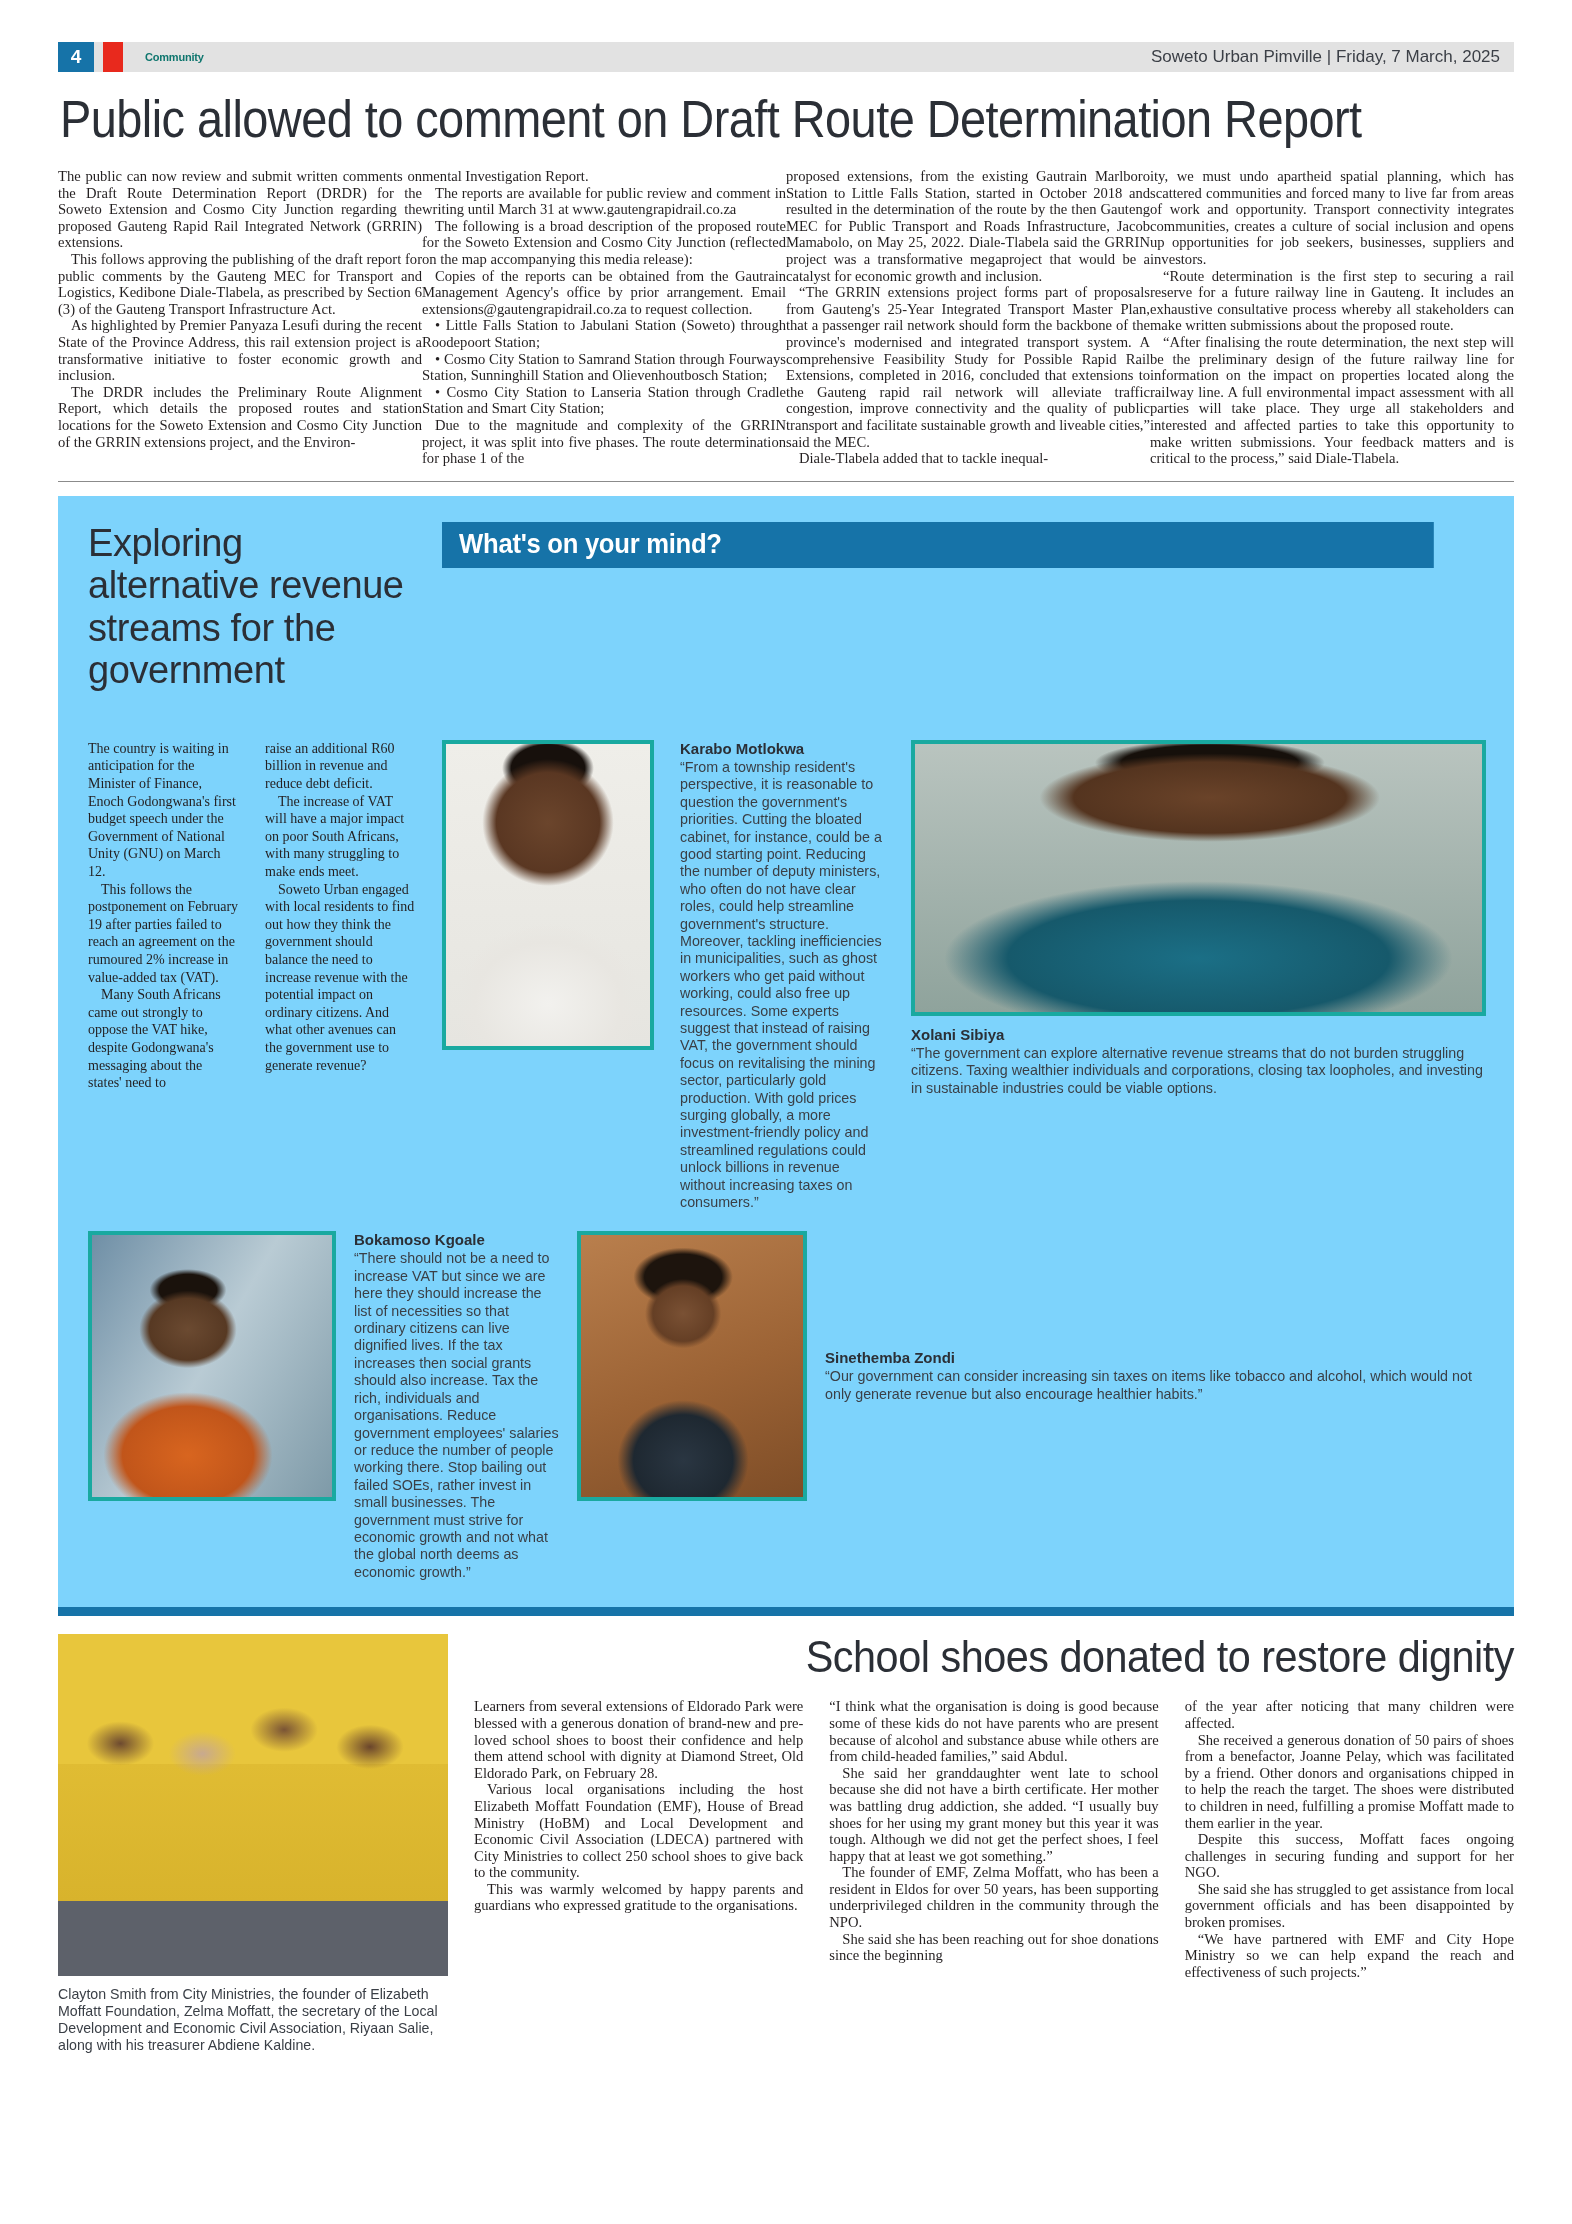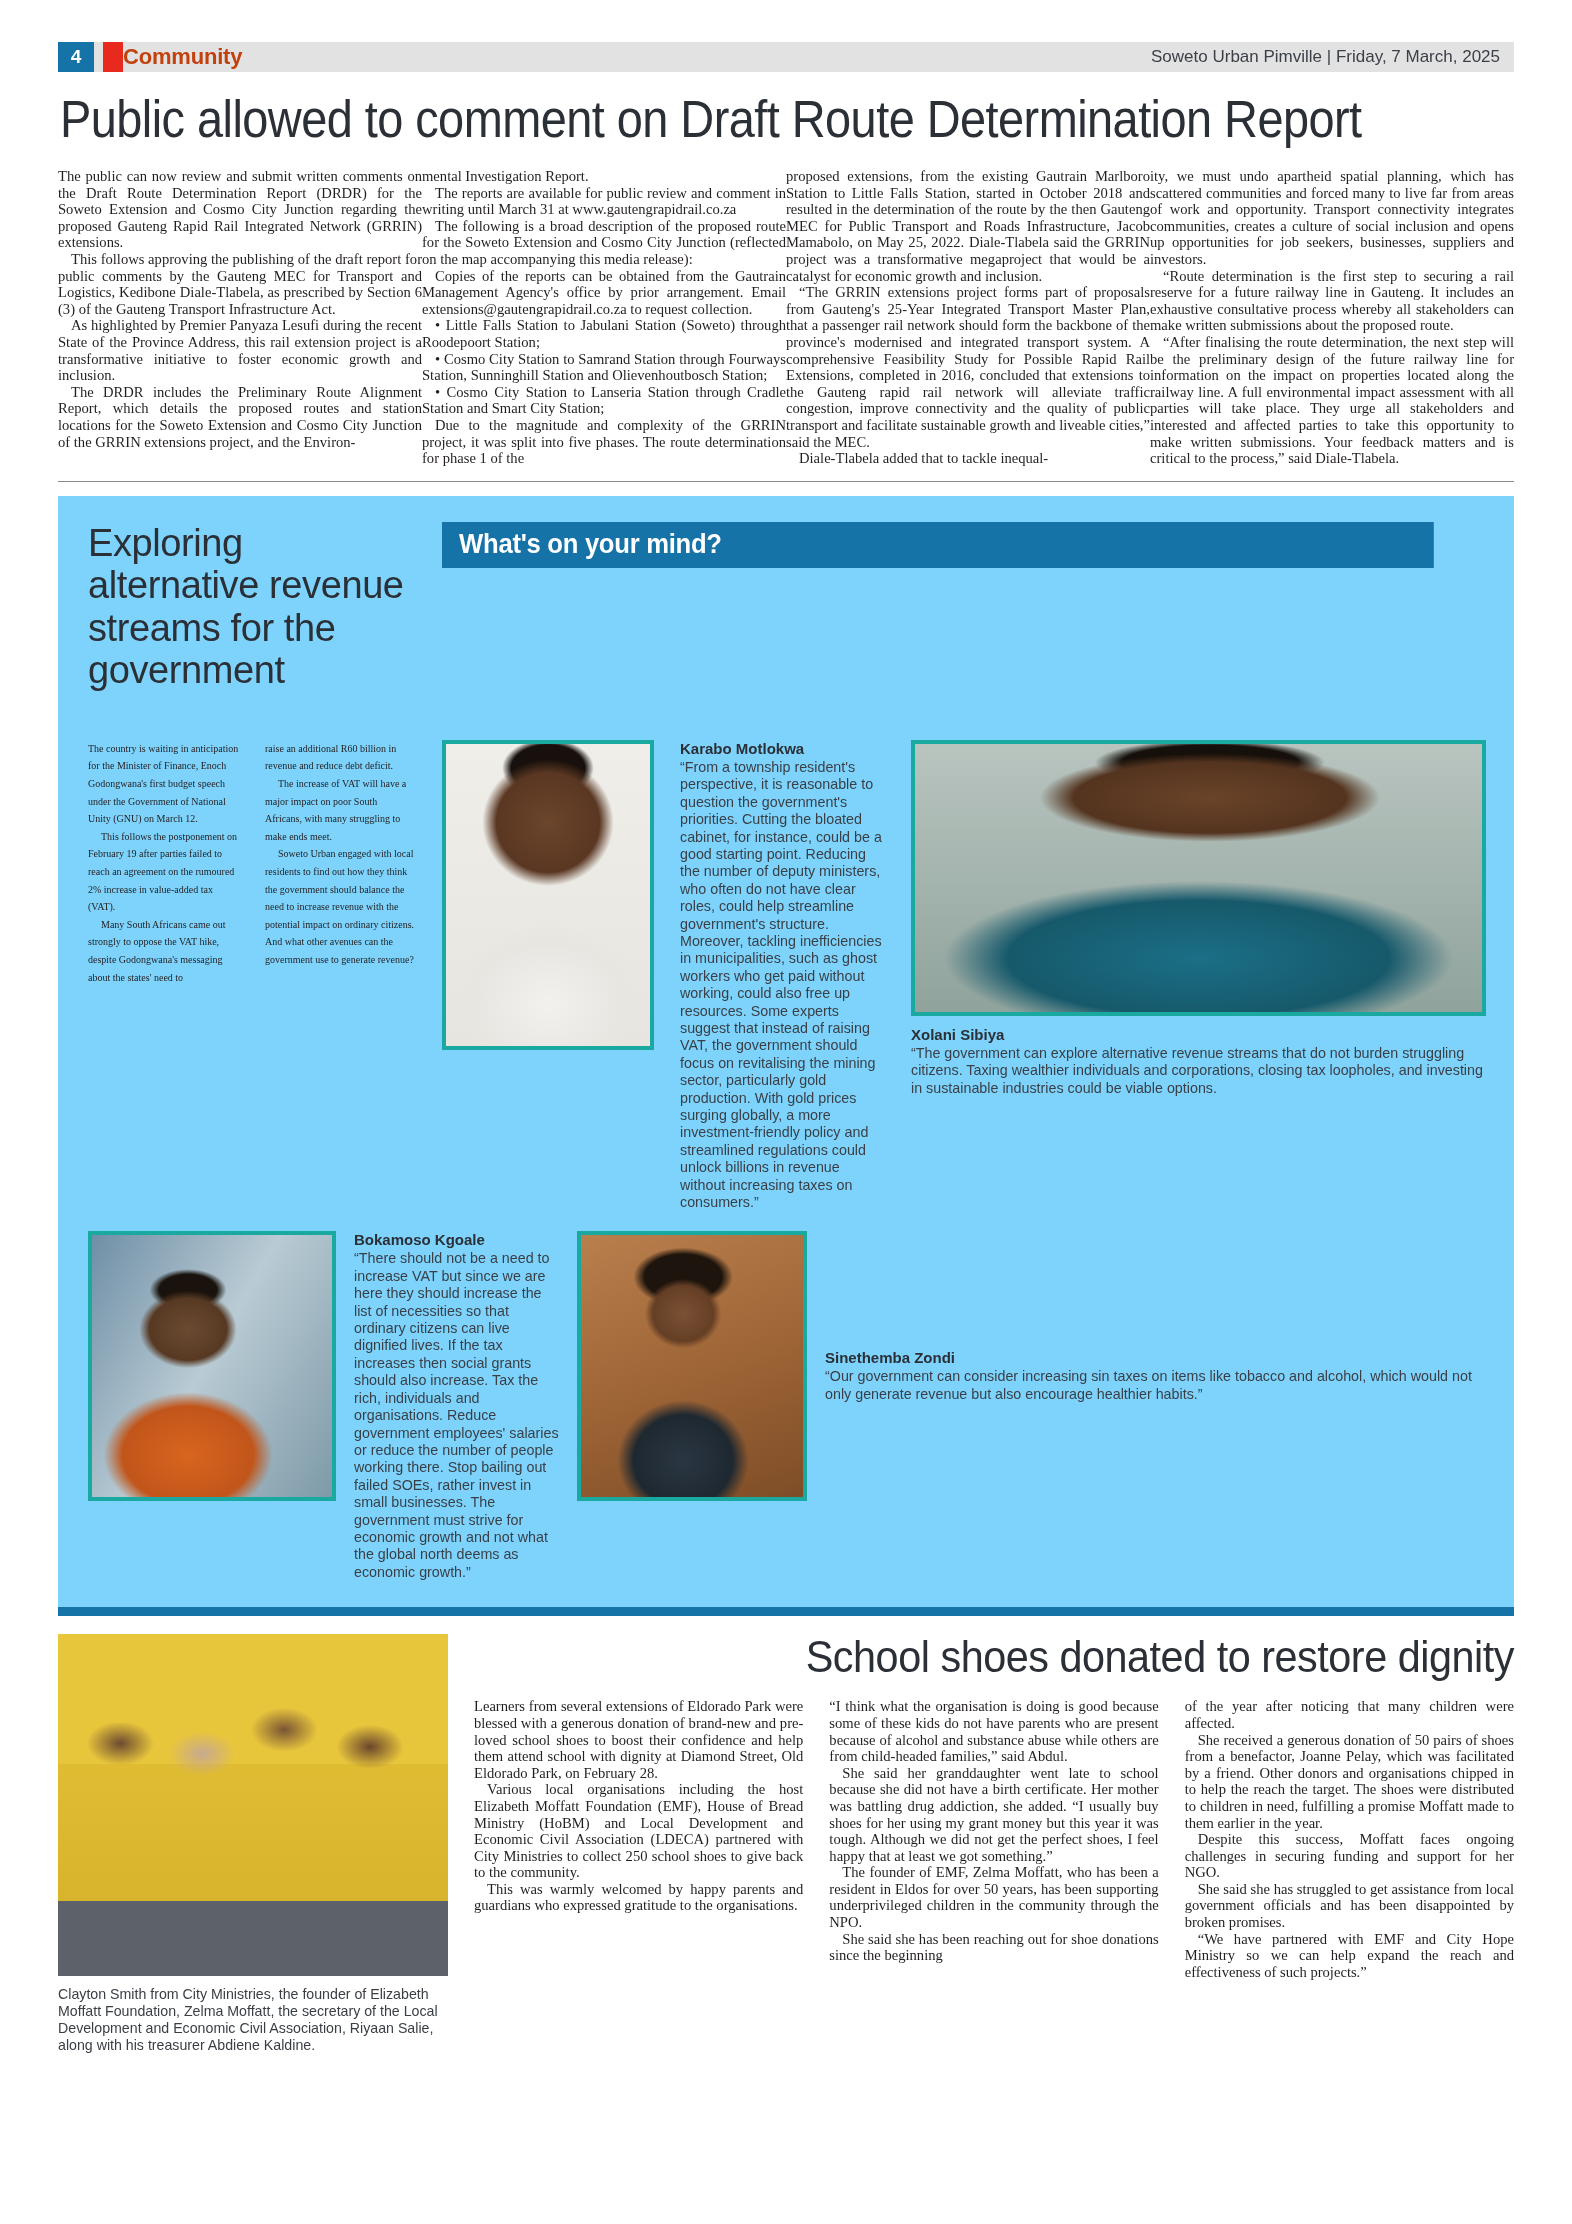--- a/index.html
+++ b/index.html
@@ -10,22 +10,22 @@
     color:#231f20;
     -webkit-font-smoothing:antialiased;
   }
   .page{position:relative;width:1572px;height:2224px;box-sizing:border-box;padding:0 58px;}
 
   
   .masthead{display:flex;align-items:stretch;height:30px;margin-top:42px;background:#e2e2e2;}
   .mh-page{width:36px;background:#1673a8;color:#fff;font-family:"Liberation Sans",sans-serif;
            font-weight:bold;font-size:19px;display:flex;align-items:center;justify-content:center;}
   .mh-red{width:20px;background:#e8291d;margin-left:9px;}
-  .mh-section{font-family:"Liberation Sans",sans-serif;font-weight:bold;font-size:22px;
-              color:#c2410c;display:flex;align-items:center;letter-spacing:-0.2px;}
+  .mh-section{font-family:"Liberation Sans",sans-serif;font-weight:bold;font-size:11px;
+              color:#0f766e;display:flex;align-items:center;padding-left:22px;letter-spacing:-0.2px;}
   .mh-spacer{flex:1;}
   .mh-pub{font-family:"Liberation Sans",sans-serif;font-size:17px;color:#3b3f46;
           display:flex;align-items:center;padding-right:14px;}
 
   
   .headline-1{
     font-family:"Liberation Sans",sans-serif;
     font-weight:400;
     font-size:51px;
     line-height:1.02;
@@ -60,21 +60,21 @@
     font-weight:400;font-size:38px;line-height:1.12;color:#2b2f36;
     letter-spacing:-0.4px;margin:0 0 30px 0;
   }
   .banner{
     background:#1673a8;color:#ffffff;height:46px;display:flex;align-items:center;
     padding-left:18px;font-family:"Liberation Sans",sans-serif;font-weight:bold;
     font-size:27px;letter-spacing:-0.3px;transform:scaleX(0.95);transform-origin:left center;
   }
   .two-sub{display:flex;gap:26px;}
   .two-sub .sub{flex:1;}
-  .two-sub p{margin:0;font-family:"Liberation Serif",serif;font-size:10px;line-height:17.6px;}
+  .two-sub p{margin:0;font-family:"Liberation Serif",serif;font-size:14px;line-height:17.6px;}
   .two-sub p + p{text-indent:13px;}
 
   
   .photo{border:4px solid #19a9a0;background:#cfd6d8;display:block;position:relative;overflow:hidden;}
   .qname{font-family:"Liberation Sans",sans-serif;font-weight:bold;font-size:15px;
          color:#2b2f36;margin:0 0 2px 0;}
   .qtext{font-family:"Liberation Sans",sans-serif;font-size:14.3px;line-height:17.4px;color:#3a3f46;margin:0;}
 
   .quote-row{display:flex;gap:18px;margin-top:20px;}
 

